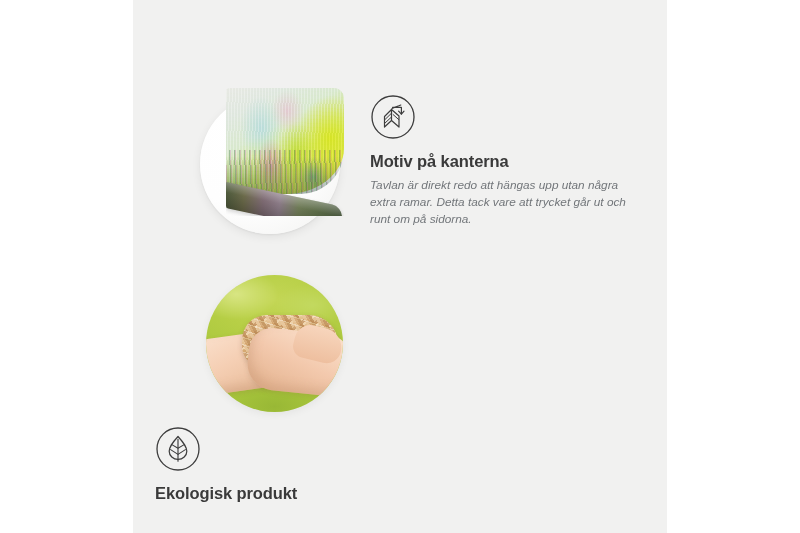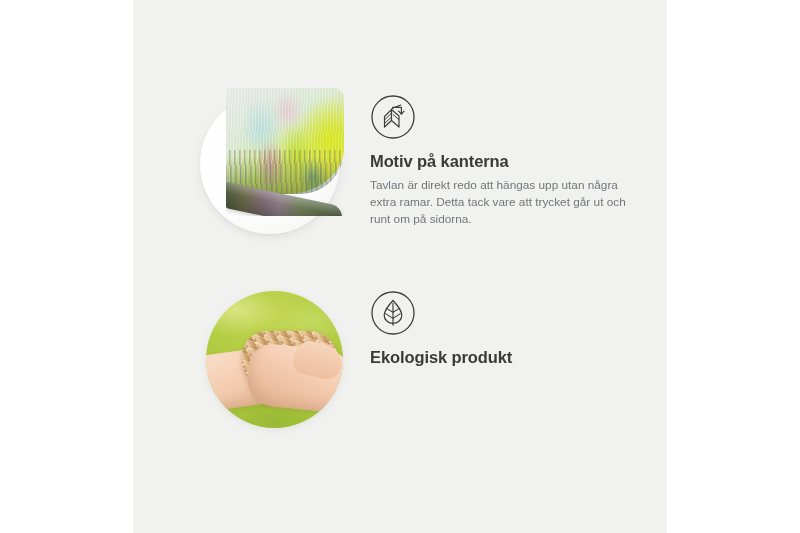--- a/index.html
+++ b/index.html
@@ -22,21 +22,21 @@
     background:#f1f1f0;
   }
 
   
   .feature{
     position:absolute;
     display:flex;
     align-items:flex-start;
   }
   .feature-1{ left:133px; top:88px; }
-  .feature-2{ left:133px; top:284px; }
+  .feature-2{ left:133px; top:268px;flex-direction:column; }
 
   
   .media{
     position:relative;
     width:150px;height:152px;
     flex:0 0 auto;
     margin-left:65px;
   }
 
   
@@ -174,20 +174,21 @@
     color:#3a3a3a;
     letter-spacing:-0.1px;
     line-height:1.2;
   }
   .f-body{
     margin:0;
     font-size:11.8px;
     line-height:1.46;
     color:#72767a;
     max-width:272px;
+    font-style:italic;
   }
   .feature-2 .f-body{ max-width:278px; }
 </style>
 </head>
 <body>
 
 <div class="stage">
 
   <div class="panel"></div>
 

